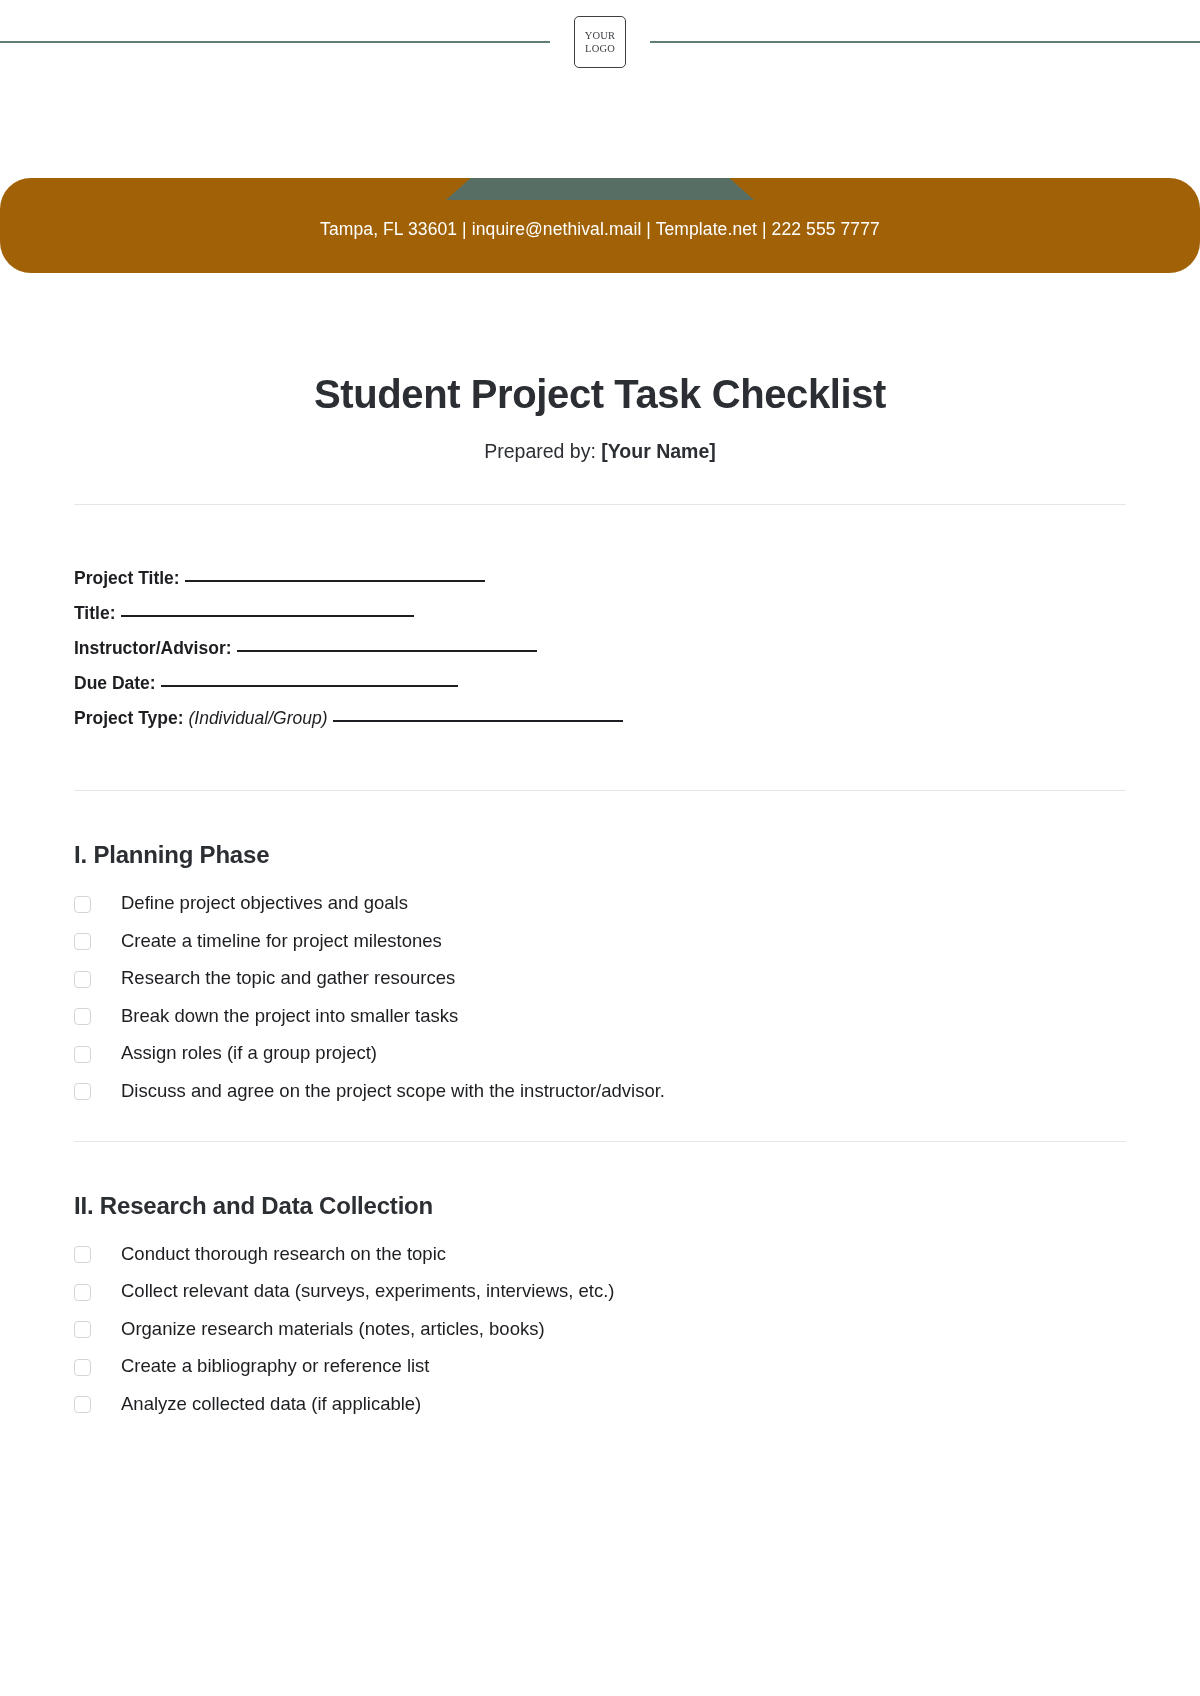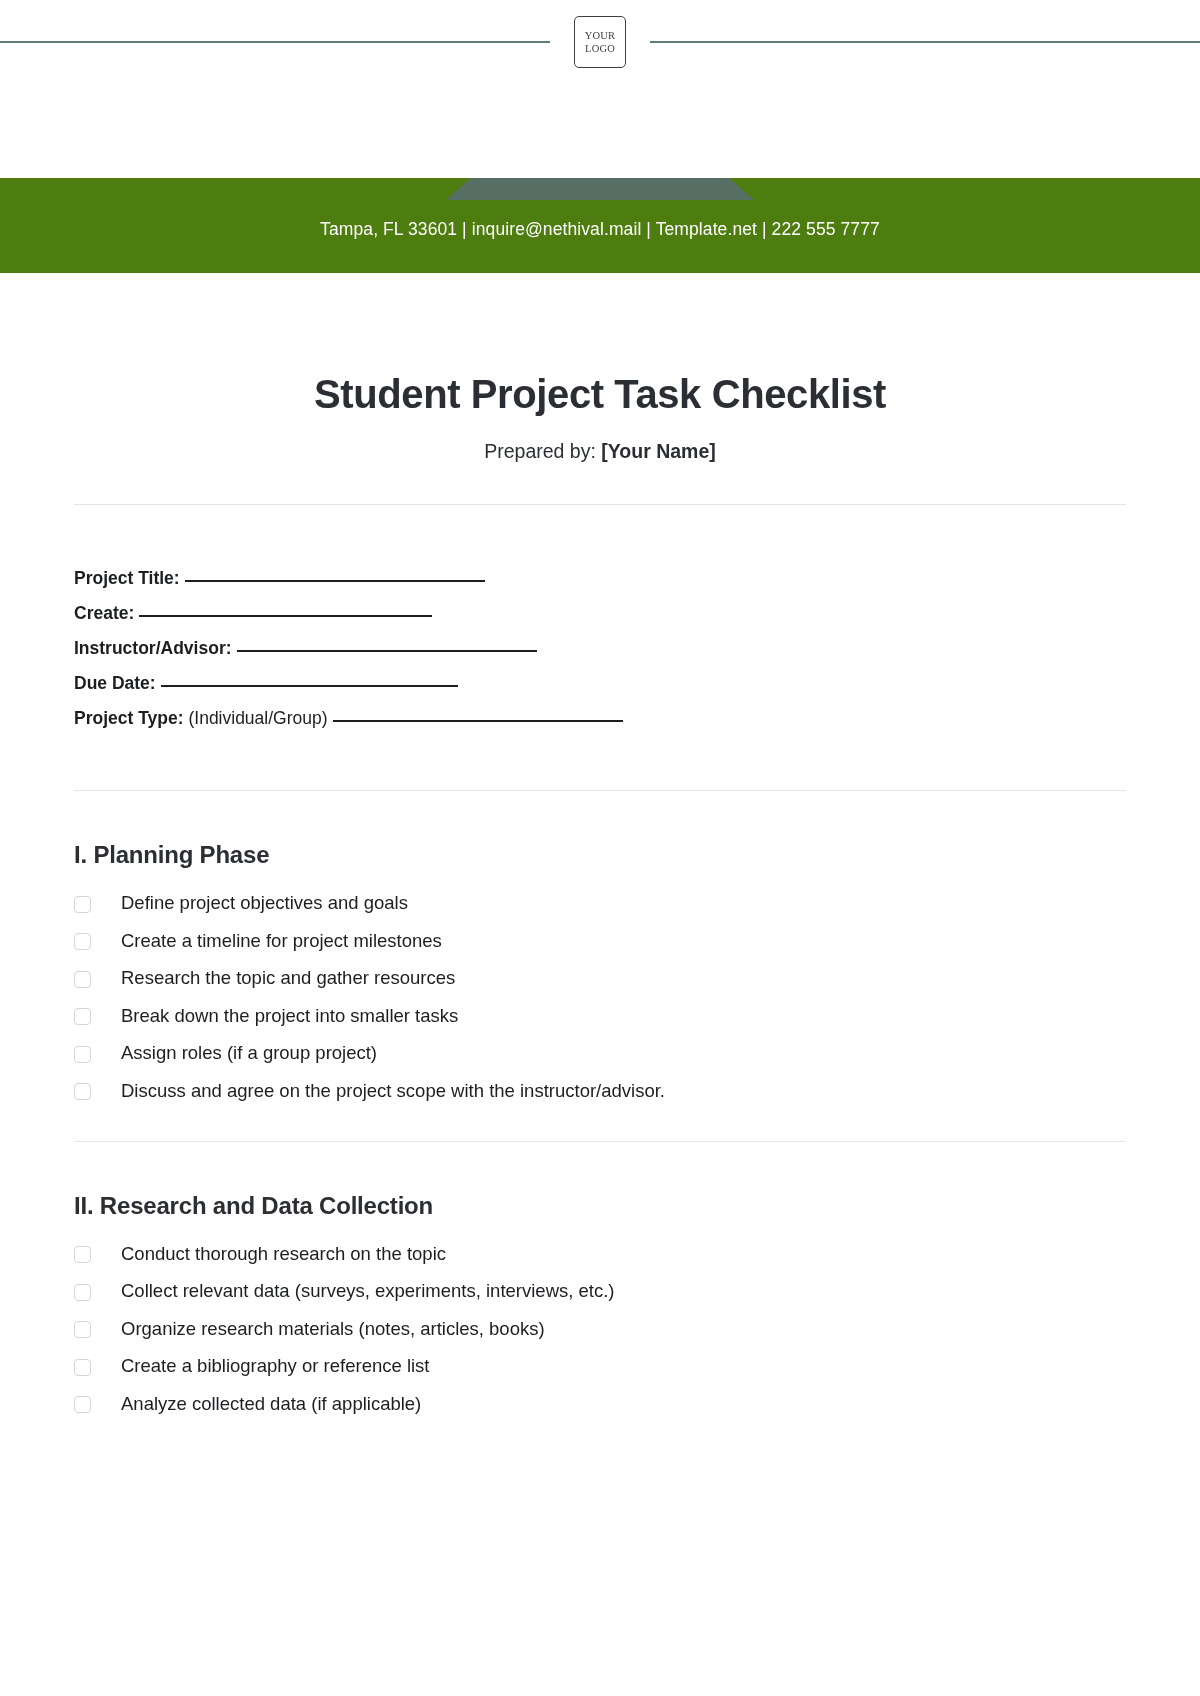--- a/index.html
+++ b/index.html
@@ -49,21 +49,22 @@
     letter-spacing: .2px;
     color: #3c3f44;
     font-family: Liberation Serif, serif;
   }
 
   
   .banner-wrap {
     position: relative;
     margin-top: 94px;
     height: 95px;
-    background: #4d7c0f;
+    background: #a16207;
+    border-radius: 31px;
   }
   .banner-tab {
     position: absolute;
     top: 0;
     left: 50%;
     transform: translateX(-50%);
     width: 308px;
     height: 22px;
     background: #566e64;
     clip-path: polygon(8% 0, 92% 0, 100% 100%, 0% 100%);
@@ -112,21 +113,21 @@
     margin-top: 56px;
     margin-bottom: 0;
   }
   .field-row {
     font-size: 17.5px;
     line-height: 35px;
     color: #1c1e21;
     white-space: nowrap;
   }
   .field-label { font-weight: bold; }
-  .field-note { font-weight: normal; }
+  .field-note { font-weight: normal; font-style: italic; }
   .blank {
     display: inline-block;
     border-bottom: 2px solid #1c1e21;
     vertical-align: 2px;
     margin-left: 5px;
   }
   .blank.w300 { width: 300px; }
   .blank.w293 { width: 293px; }
   .blank.w300b { width: 300px; }
   .blank.w297 { width: 297px; }
@@ -195,21 +196,21 @@
 
   <div class="divider divider-top"></div>
 
   <div class="fields">
 
     <div class="field-row">
       <span class="field-label">Project Title:</span><span class="blank w300"></span>
     </div>
 
     <div class="field-row">
-      <span class="field-label">Create:</span><span class="blank w293"></span>
+      <span class="field-label">Title:</span><span class="blank w293"></span>
     </div>
 
     <div class="field-row">
       <span class="field-label">Instructor/Advisor:</span><span class="blank w300b"></span>
     </div>
 
     <div class="field-row">
       <span class="field-label">Due Date:</span><span class="blank w297"></span>
     </div>
 

